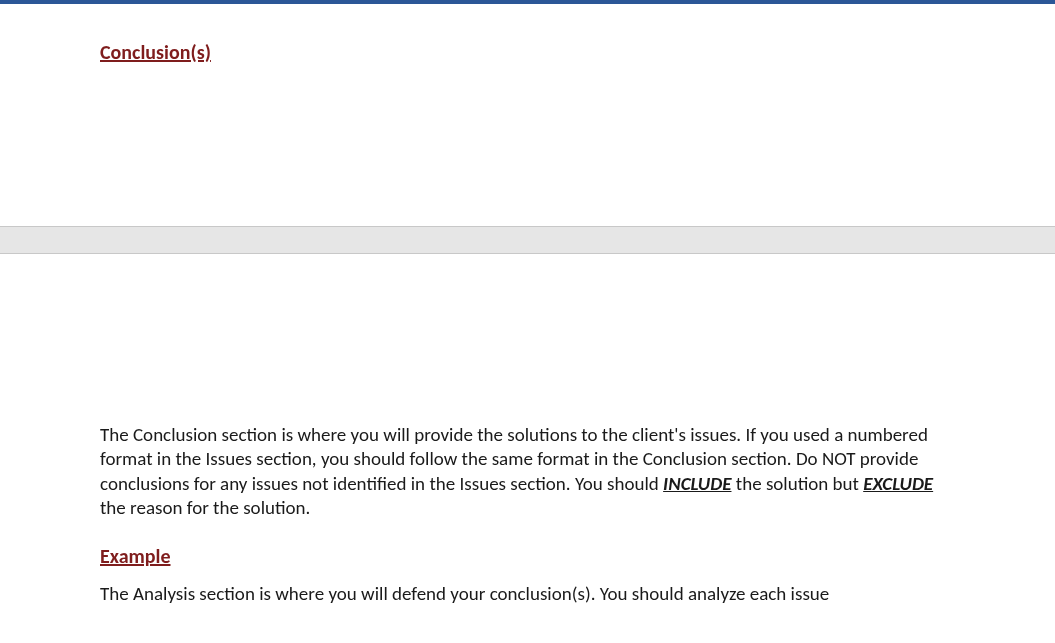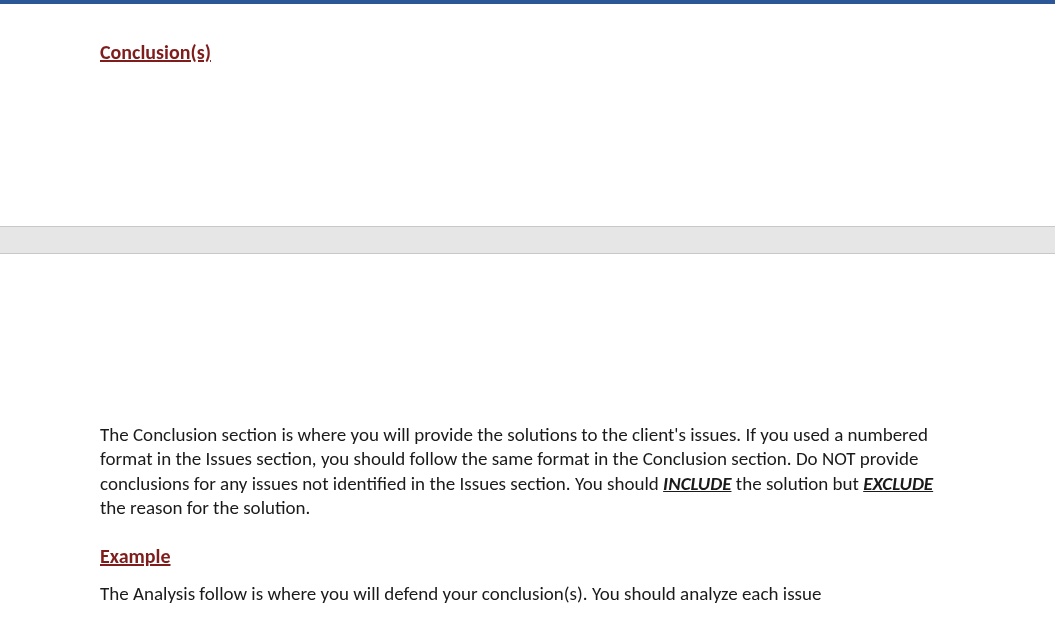--- a/index.html
+++ b/index.html
@@ -88,16 +88,16 @@
 <div class="page-bottom">
   <div class="content-area bottom-content">
 
     <p class="para">
       <span>The Conclusion section is where you will provide the solutions to the client's issues.  If you used a numbered format in the Issues section, you should follow the same format in the Conclusion section.  Do NOT provide conclusions for any issues not identified in the Issues section.  You should </span><span class="emph">INCLUDE</span><span> the solution but </span><span class="emph">EXCLUDE</span><span> the reason for the solution.</span>
     </p>
 
 
     <div class="heading">Example</div>
 
-    <p class="para" style="margin-bottom:0;">The Analysis follow is where you will defend your conclusion(s).  You should analyze each issue</p>
+    <p class="para" style="margin-bottom:0;">The Analysis section is where you will defend your conclusion(s).  You should analyze each issue</p>
 
   </div>
 </div>
 
 </body></html>

